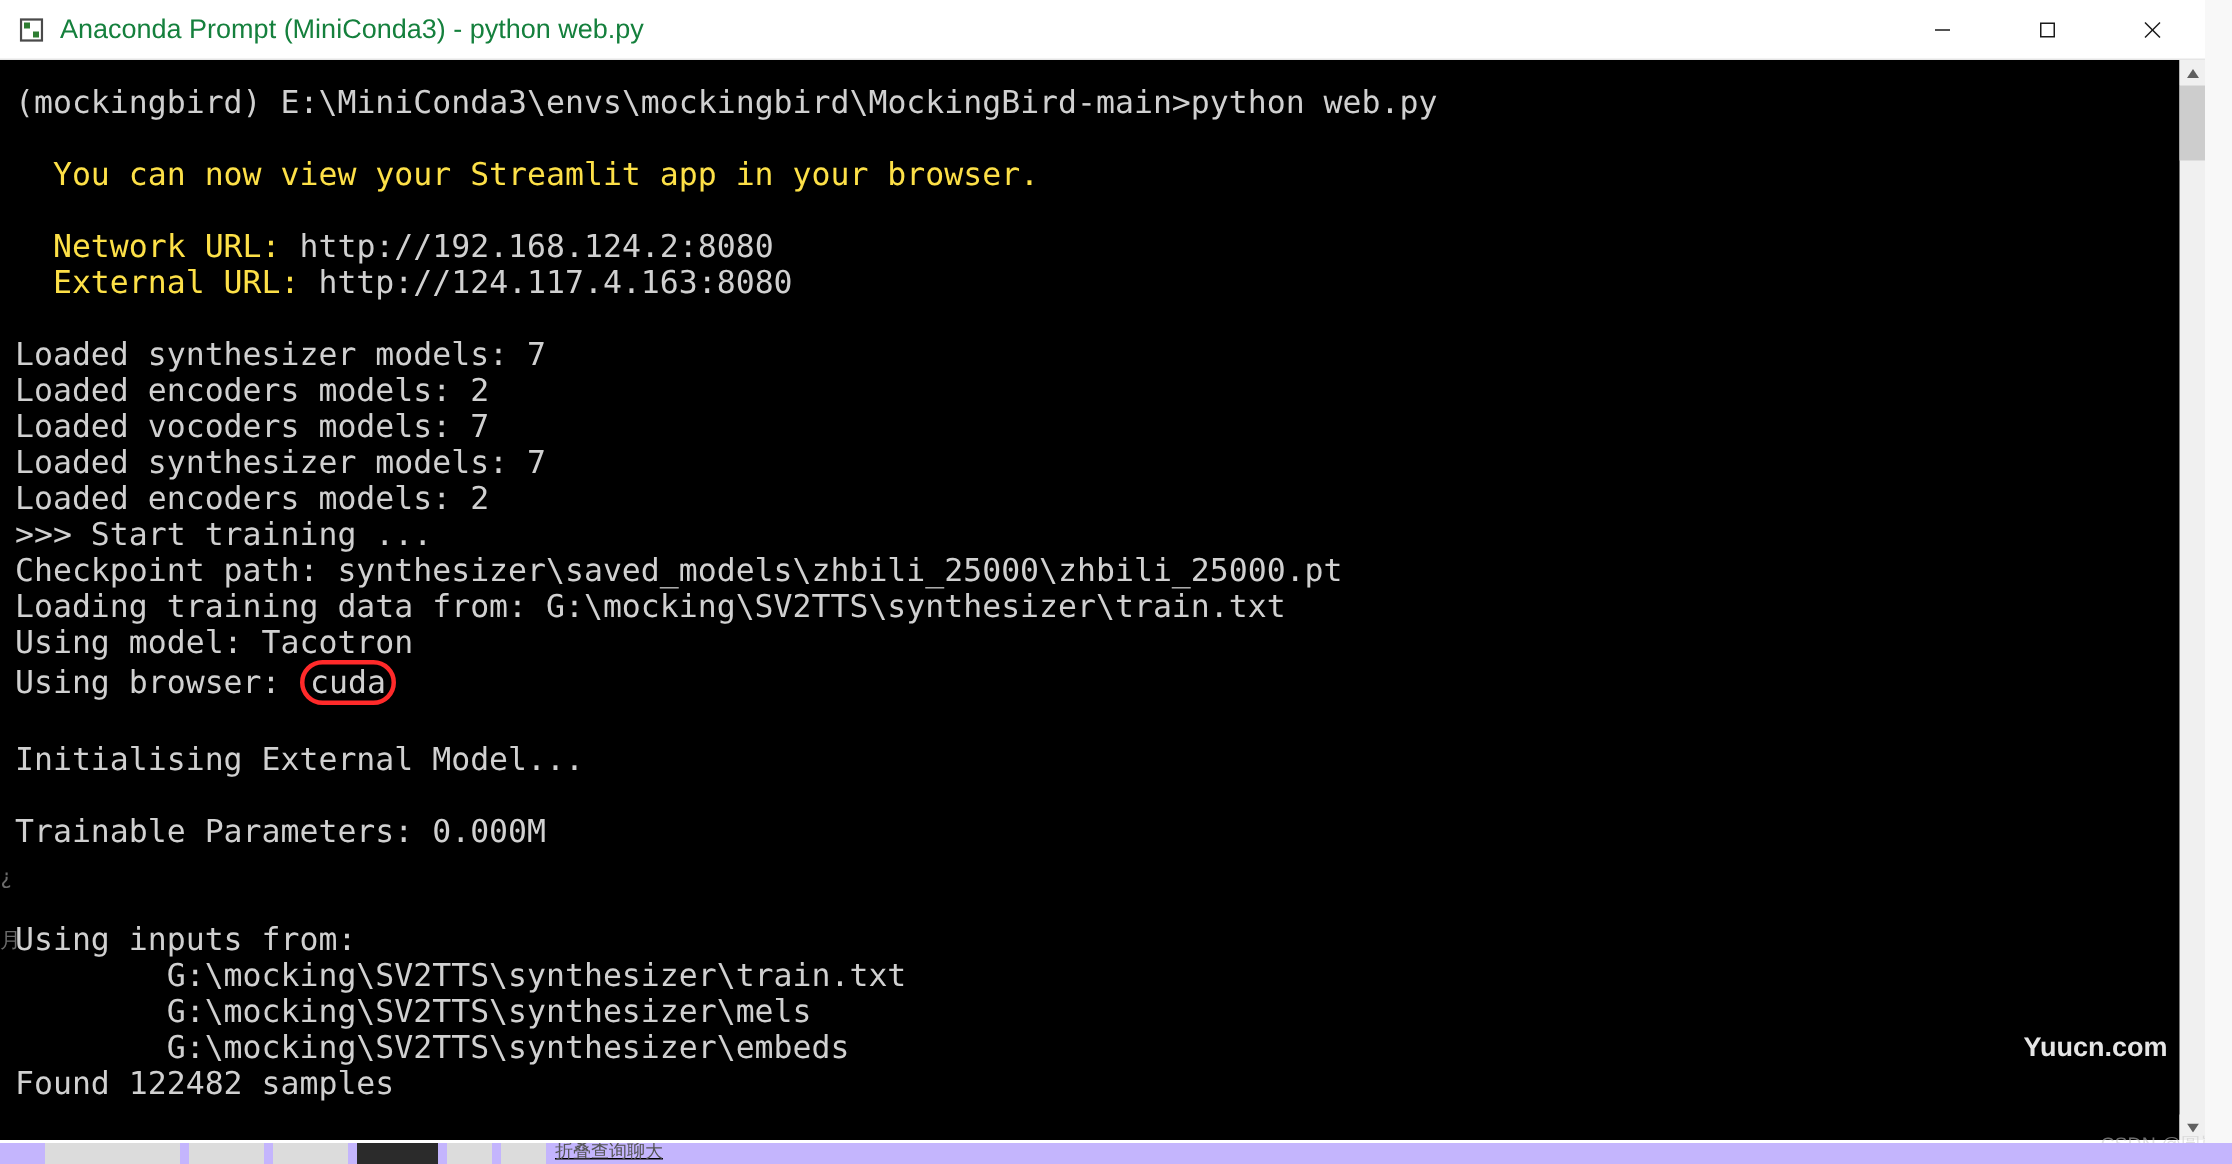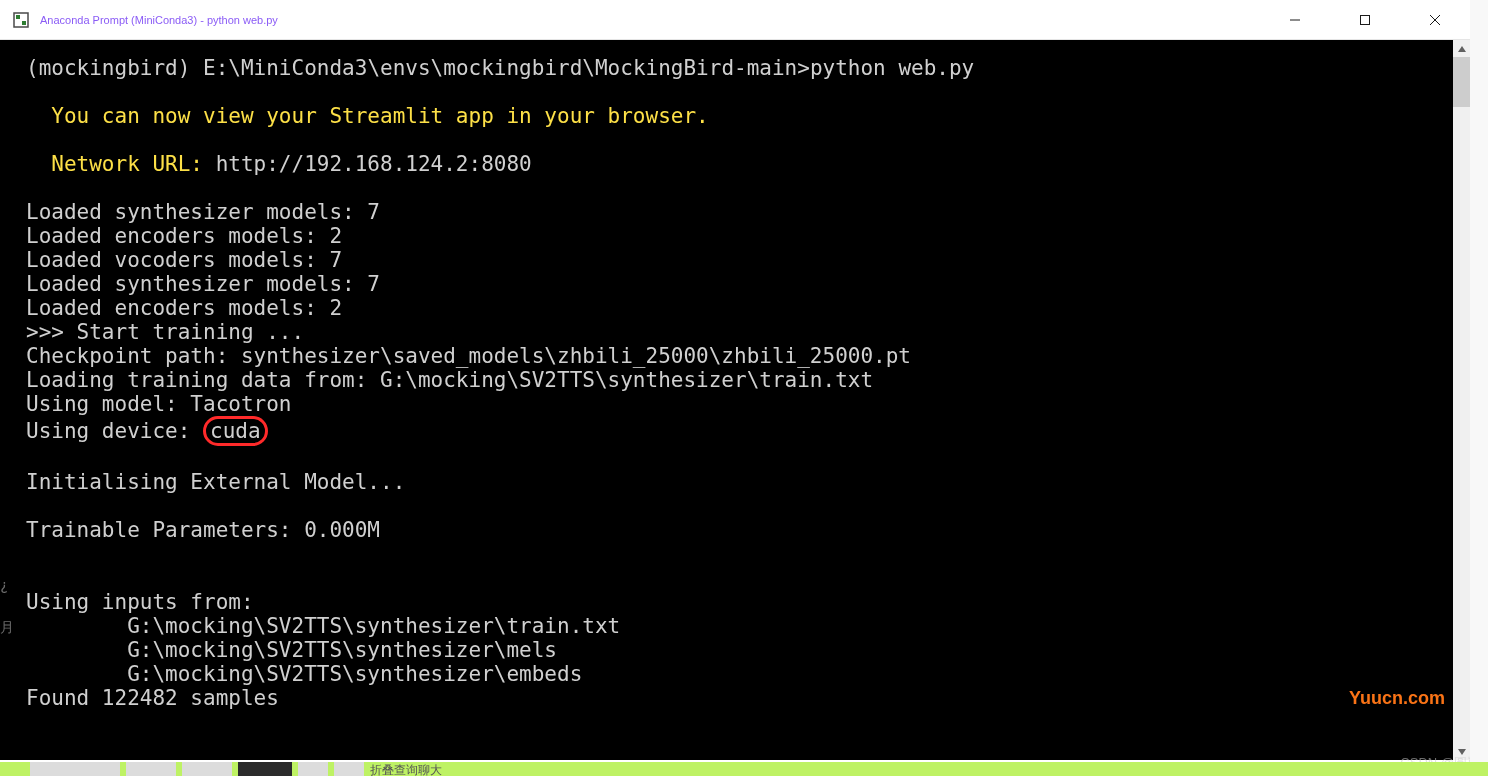--- a/index.html
+++ b/index.html
@@ -28,22 +28,22 @@
   .app-icon {
     width: 18px;
     height: 18px;
     margin-right: 10px;
     display: inline-flex;
     align-items: center;
     justify-content: center;
   }
   .app-icon svg { display:block; }
   .title-text {
-    font-size: 11px;
-    color: #8b5cf6;
+    font-size: 18px;
+    color: #15803d;
   }
   .win-controls {
     margin-left: auto;
     display: flex;
     align-items: center;
     height: 100%;
   }
   .win-btn {
     width: 70px;
     height: 40px;
@@ -61,21 +61,21 @@
     position: relative;
     font-family: "NSimSun","SimSun","Consolas",monospace;
     font-size: 21px;
     line-height: 24px;
     color: #d0d0d0;
     padding-top: 16px;
     overflow: hidden;
   }
   .term-line {
     white-space: pre;
-    padding-left: 26px;
+    padding-left: 10px;
   }
   .blue-text { color: #fde047; }
   .white-text { color: #d0d0d0; }
   .highlight-box {
     border: 3px solid #ff2a2a;
     border-radius: 15px;
     padding: 0 4px;
     display: inline-block;
   }
   .left-fragments {
@@ -105,44 +105,45 @@
     position:absolute;
     top:17px;
     width:17px;
     height:50px;
     background:#cdcdcd;
   }
   .watermark-yuucn {
     position: absolute;
     right: 10px;
     bottom: 50px;
-    color: #f97316;
+    color: #e5e5e5;
     font-family: Arial, sans-serif;
     font-size: 18px;
     font-weight: 600;
     pointer-events: none;
   }
   .watermark-csdn {
     position: absolute;
     right: 8px;
     bottom: 4px;
     color: rgba(200,200,200,0.55);
     font-family: Arial, sans-serif;
     font-size: 13px;
     pointer-events: none;
   }
   .taskbar-fragment {
     position:absolute;
     bottom:0; left:0;
     width:1488px;
     height:14px;
-    background:#bef264;
+    background:#c4b5fd;
     display:flex;
-    align-items:flex-start;
+    align-items:flex-end;
     overflow:hidden;
+    text-decoration:underline;
   }
   .tb-seg {
     height:14px;
     margin-right:6px;
     background:#dcdcdc;
   }
   .tb-text {
     font-size:12px;
     color:#555;
     font-family:"Microsoft YaHei",sans-serif;
@@ -188,31 +189,32 @@
       </div>
     </div>
   </div>
 
   <div class="terminal">
     <div class="term-line"><span>(mockingbird) </span><span>E:\MiniConda3\envs\mockingbird\MockingBird-main&gt;</span><span>python web.py</span></div>
     <div class="term-line">&nbsp;</div>
     <div class="term-line blue-text">  You can now view your Streamlit app in your browser.</div>
     <div class="term-line">&nbsp;</div>
     <div class="term-line"><span class="blue-text">  Network URL: </span><span class="white-text">http://192.168.124.2:8080</span></div>
+    <div class="term-line"><span class="blue-text">  External URL: </span><span class="white-text">http://124.117.4.163:8080</span></div>
     <div class="term-line">&nbsp;</div>
     <div class="term-line">Loaded synthesizer models: 7</div>
     <div class="term-line">Loaded encoders models: 2</div>
     <div class="term-line">Loaded vocoders models: 7</div>
     <div class="term-line">Loaded synthesizer models: 7</div>
     <div class="term-line">Loaded encoders models: 2</div>
     <div class="term-line">&gt;&gt;&gt; Start training ...</div>
     <div class="term-line">Checkpoint path: synthesizer\saved_models\zhbili_25000\zhbili_25000.pt</div>
     <div class="term-line">Loading training data from: G:\mocking\SV2TTS\synthesizer\train.txt</div>
     <div class="term-line">Using model: Tacotron</div>
-    <div class="term-line"><span>Using device: </span><span class="highlight-box"><span>cuda</span></span></div>
+    <div class="term-line"><span>Using browser: </span><span class="highlight-box"><span>cuda</span></span></div>
     <div class="term-line">&nbsp;</div>
     <div class="term-line">Initialising External Model...</div>
     <div class="term-line">&nbsp;</div>
     <div class="term-line">Trainable Parameters: 0.000M</div>
     <div class="term-line">&nbsp;</div>
     <div class="term-line">&nbsp;</div>
     <div class="term-line">Using inputs from:</div>
     <div class="term-line">        G:\mocking\SV2TTS\synthesizer\train.txt</div>
     <div class="term-line">        G:\mocking\SV2TTS\synthesizer\mels</div>
     <div class="term-line">        G:\mocking\SV2TTS\synthesizer\embeds</div>

